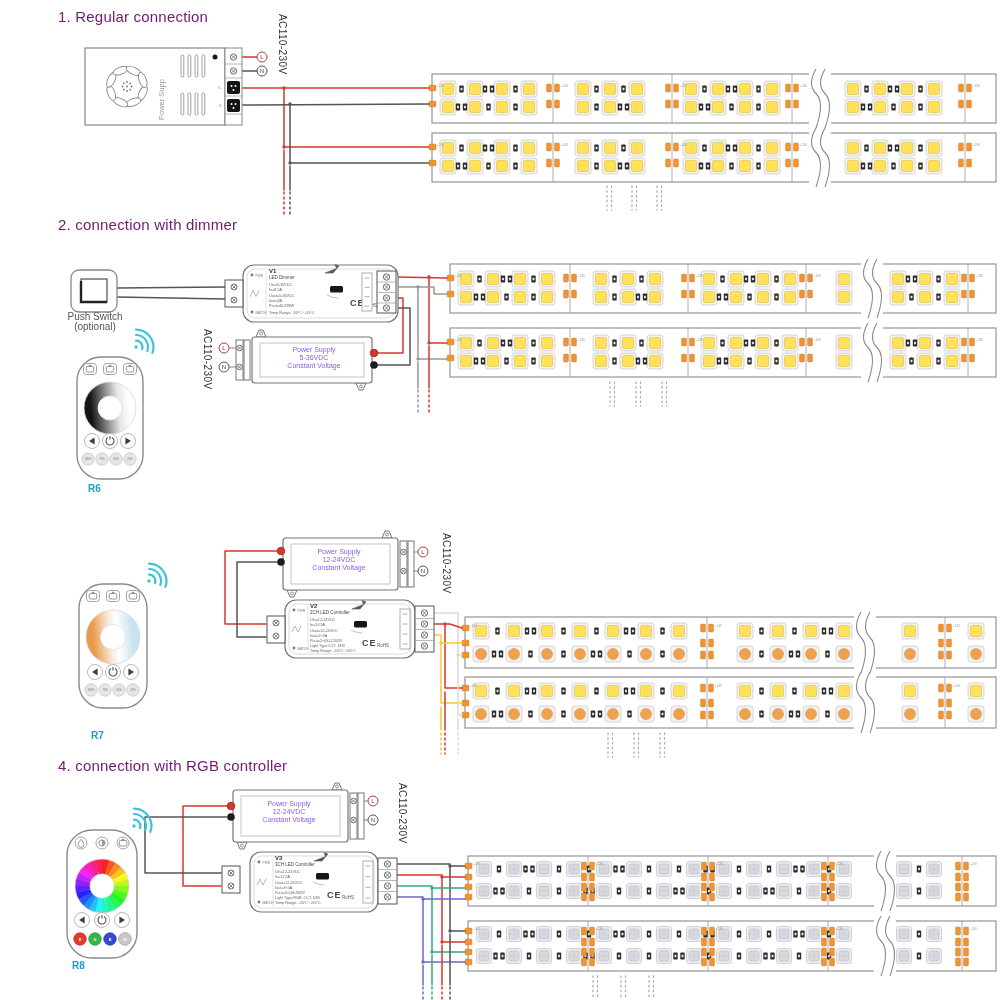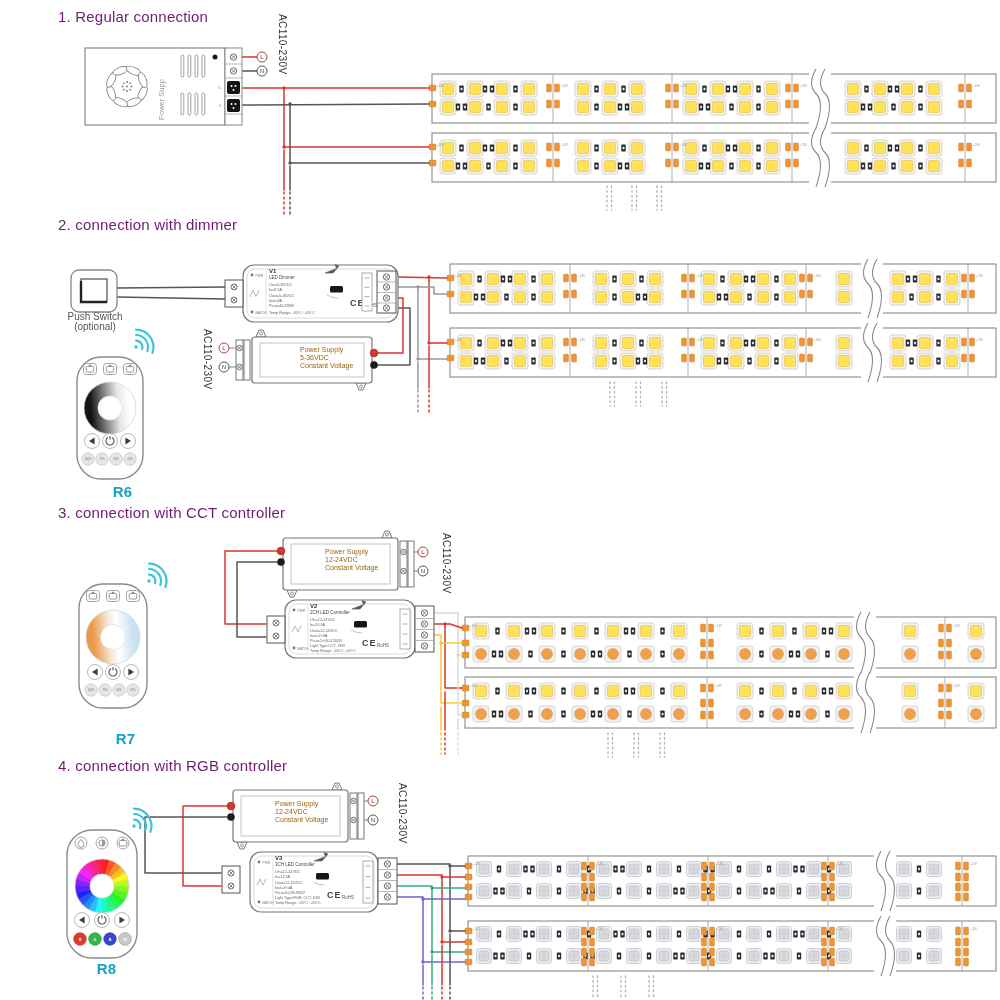--- a/index.html
+++ b/index.html
@@ -4,31 +4,31 @@
 <style>
   html,body{margin:0;padding:0;background:#fff;}
   #stage{position:relative;width:1000px;height:1000px;background:#fff;overflow:hidden;
          font-family:"Liberation Sans",sans-serif;}
   #gfx{position:absolute;left:0;top:0;}
   .title{position:absolute;font-size:15px;color:#701a75;letter-spacing:.2px;}
   .ac{position:absolute;font-size:10px;color:#333;letter-spacing:.4px;width:84px;
       transform:rotate(90deg);transform-origin:0 0;white-space:nowrap;}
   .vtext{position:absolute;font-size:7.5px;color:#999;width:70px;
       transform:rotate(-90deg);transform-origin:0 0;white-space:nowrap;}
-  .psu-text{position:absolute;text-align:left;color:#a16207;margin-left:36px;}
+  .psu-text{position:absolute;text-align:center;color:#8b5cf6;}
   .psu-text .sc{width:200%;margin-left:-50%;transform:scale(.5);transform-origin:50% 0;
       font-size:14px;line-height:16.5px;}
   .ctrl{position:absolute;width:62px;color:#444;}
   .ctrl .csc{width:200%;transform:scale(.5);transform-origin:0 0;}
   .cm{font-size:12px;font-weight:bold;line-height:13px;color:#333;}
   .ct{font-size:9px;line-height:11px;color:#444;margin-bottom:4px;}
   .cs{font-size:7.5px;line-height:9.6px;color:#666;white-space:nowrap;}
   .cs.g{margin-top:4px;}
   .push-label{position:absolute;width:64px;text-align:center;font-size:10px;line-height:10px;color:#555;}
-  .rlabel{position:absolute;width:44px;text-align:right;font-weight:bold;font-size:15px;color:#15a3c4;}
+  .rlabel{position:absolute;width:44px;text-align:left;font-weight:bold;font-size:10px;color:#15a3c4;}
 </style>
 </head>
 <body>
 
 <div id="stage">
   <svg id="gfx" width="1000" height="1000">
       <defs>
         <linearGradient id="gDim" x1="0%" y1="55%" x2="100%" y2="45%">
           <stop offset="0%" stop-color="#141414"></stop>
           <stop offset="40%" stop-color="#8a8a8a"></stop>
@@ -1850,21 +1850,20 @@
         <text x="95" y="940.5" font-size="3.8" fill="#fff" font-family="Liberation Sans, sans-serif" text-anchor="middle" font-weight="bold">G</text>
         <circle cx="110" cy="939" r="6.5" fill="#3548d4" stroke="rgba(0,0,0,.25)" stroke-width="0.7"></circle>
         <text x="110" y="940.5" font-size="3.8" fill="#fff" font-family="Liberation Sans, sans-serif" text-anchor="middle" font-weight="bold">B</text>
         <circle cx="125" cy="939" r="6.5" fill="#c8c8c8" stroke="rgba(0,0,0,.25)" stroke-width="0.7"></circle>
         <text x="125" y="940.5" font-size="3.8" fill="#fff" font-family="Liberation Sans, sans-serif" text-anchor="middle" font-weight="bold">W</text>
       </g>
     </svg>
 
   <div class="title" style="left:58px;top:8px">1. Regular connection</div>
   <div class="title" style="left:58px;top:216px">2. connection with dimmer</div>
-  <div class="title" style="left:58px;top:504px">3. connection with CCT controller</div>
   <div class="title" style="left:58px;top:757px">4. connection with RGB controller</div>
 
   <div class="ac" style="left:288px;top:14px">AC110-230V</div>
   <div class="ac" style="left:213px;top:329px">AC110-230V</div>
   <div class="ac" style="left:452px;top:533px">AC110-230V</div>
   <div class="ac" style="left:408px;top:783px">AC110-230V</div>
 
   <div class="vtext" style="left:157px;top:120px">Power Supp</div>
 
   <div class="push-label" style="left:63px;top:312px">

